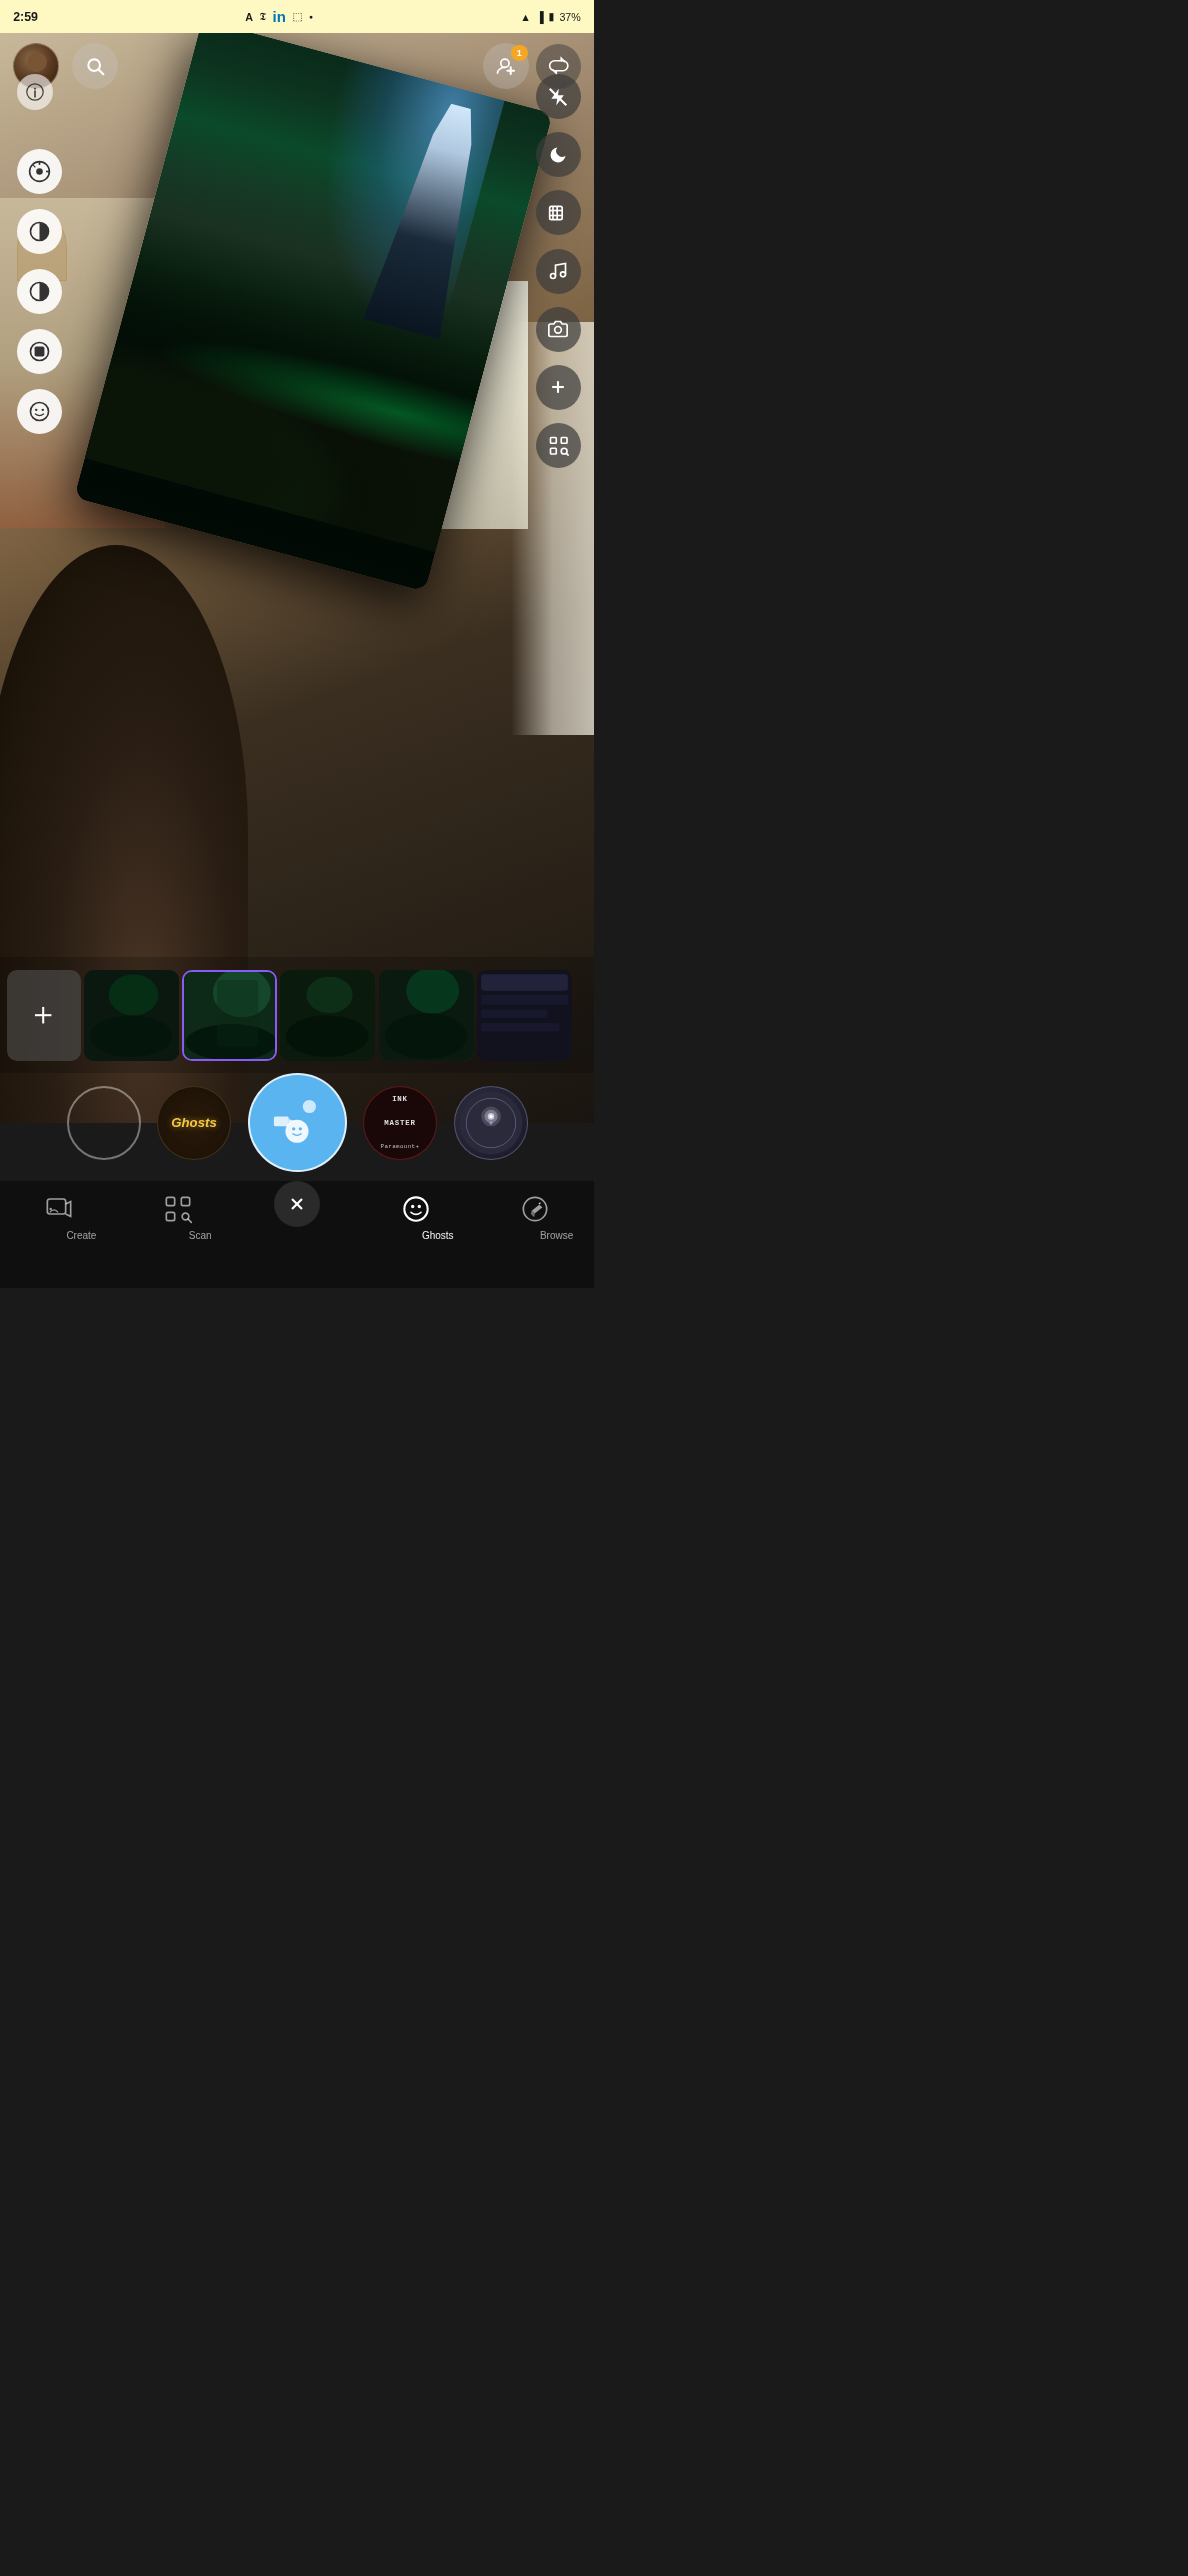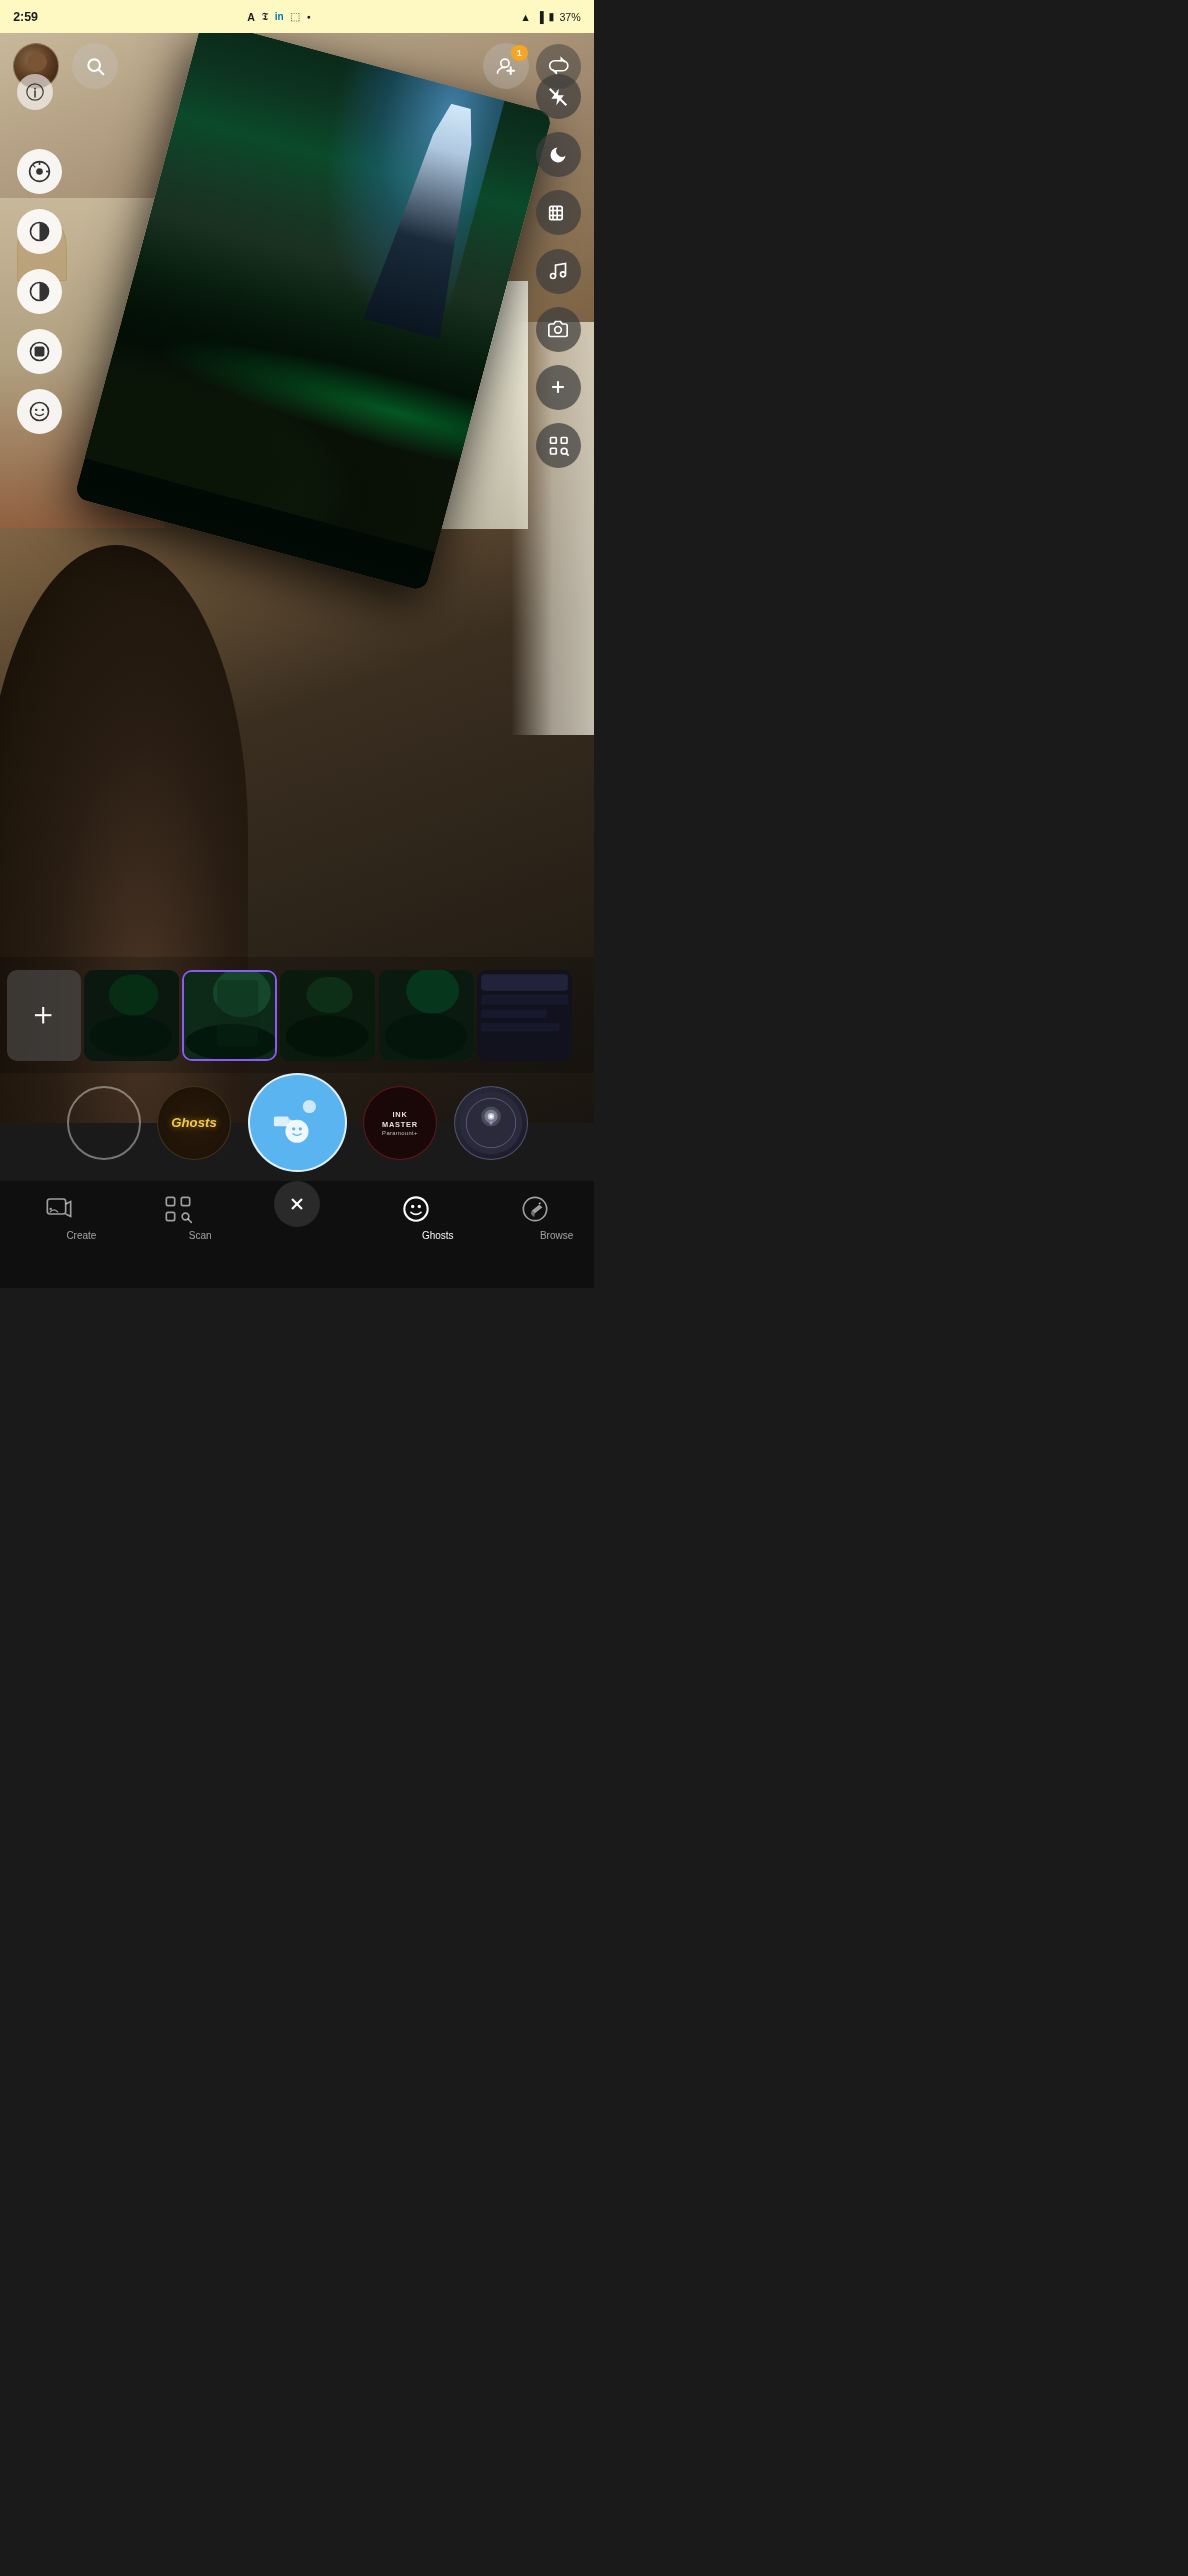--- a/index.html
+++ b/index.html
@@ -438,21 +438,22 @@
       background: #1a0808;
       border: 1.7px solid rgba(255,60,60,0.3);
       overflow: hidden;
     }
 
     .inkmaster-inner {
       display: flex;
       flex-direction: column;
       align-items: center;
       justify-content: center;
-      gap: 1px;
+      gap: 16px;
+      font-family: Liberation Mono, monospace;
     }
 
     .inkmaster-text {
       color: #e0e0e0;
       font-size: 7.4px;
       font-weight: 800;
       letter-spacing: 0.8px;
       text-transform: uppercase;
     }
 
@@ -555,21 +556,21 @@
     }
   </style>
 </head>
 <body>
 
 <div class="status-bar">
   <span class="status-time">2:59</span>
   <div class="status-center">
     <span style="font-size:10.7px;font-weight:700;">A</span>
     <span style="font-size:10.7px;">𝕿</span>
-    <span style="font-size:10px;font-weight:700;color:#0077b5;">in</span>
+    <span style="font-size:15px;font-weight:700;color:#0077b5;">in</span>
     <span style="font-size:10.7px;">⬚</span>
     <span style="font-size:6.6px;">●</span>
   </div>
   <div class="status-icons">
     <span>▲</span>
     <span>▐</span>
     <span>▮</span>
     <span>37%</span>
   </div>
 </div>

